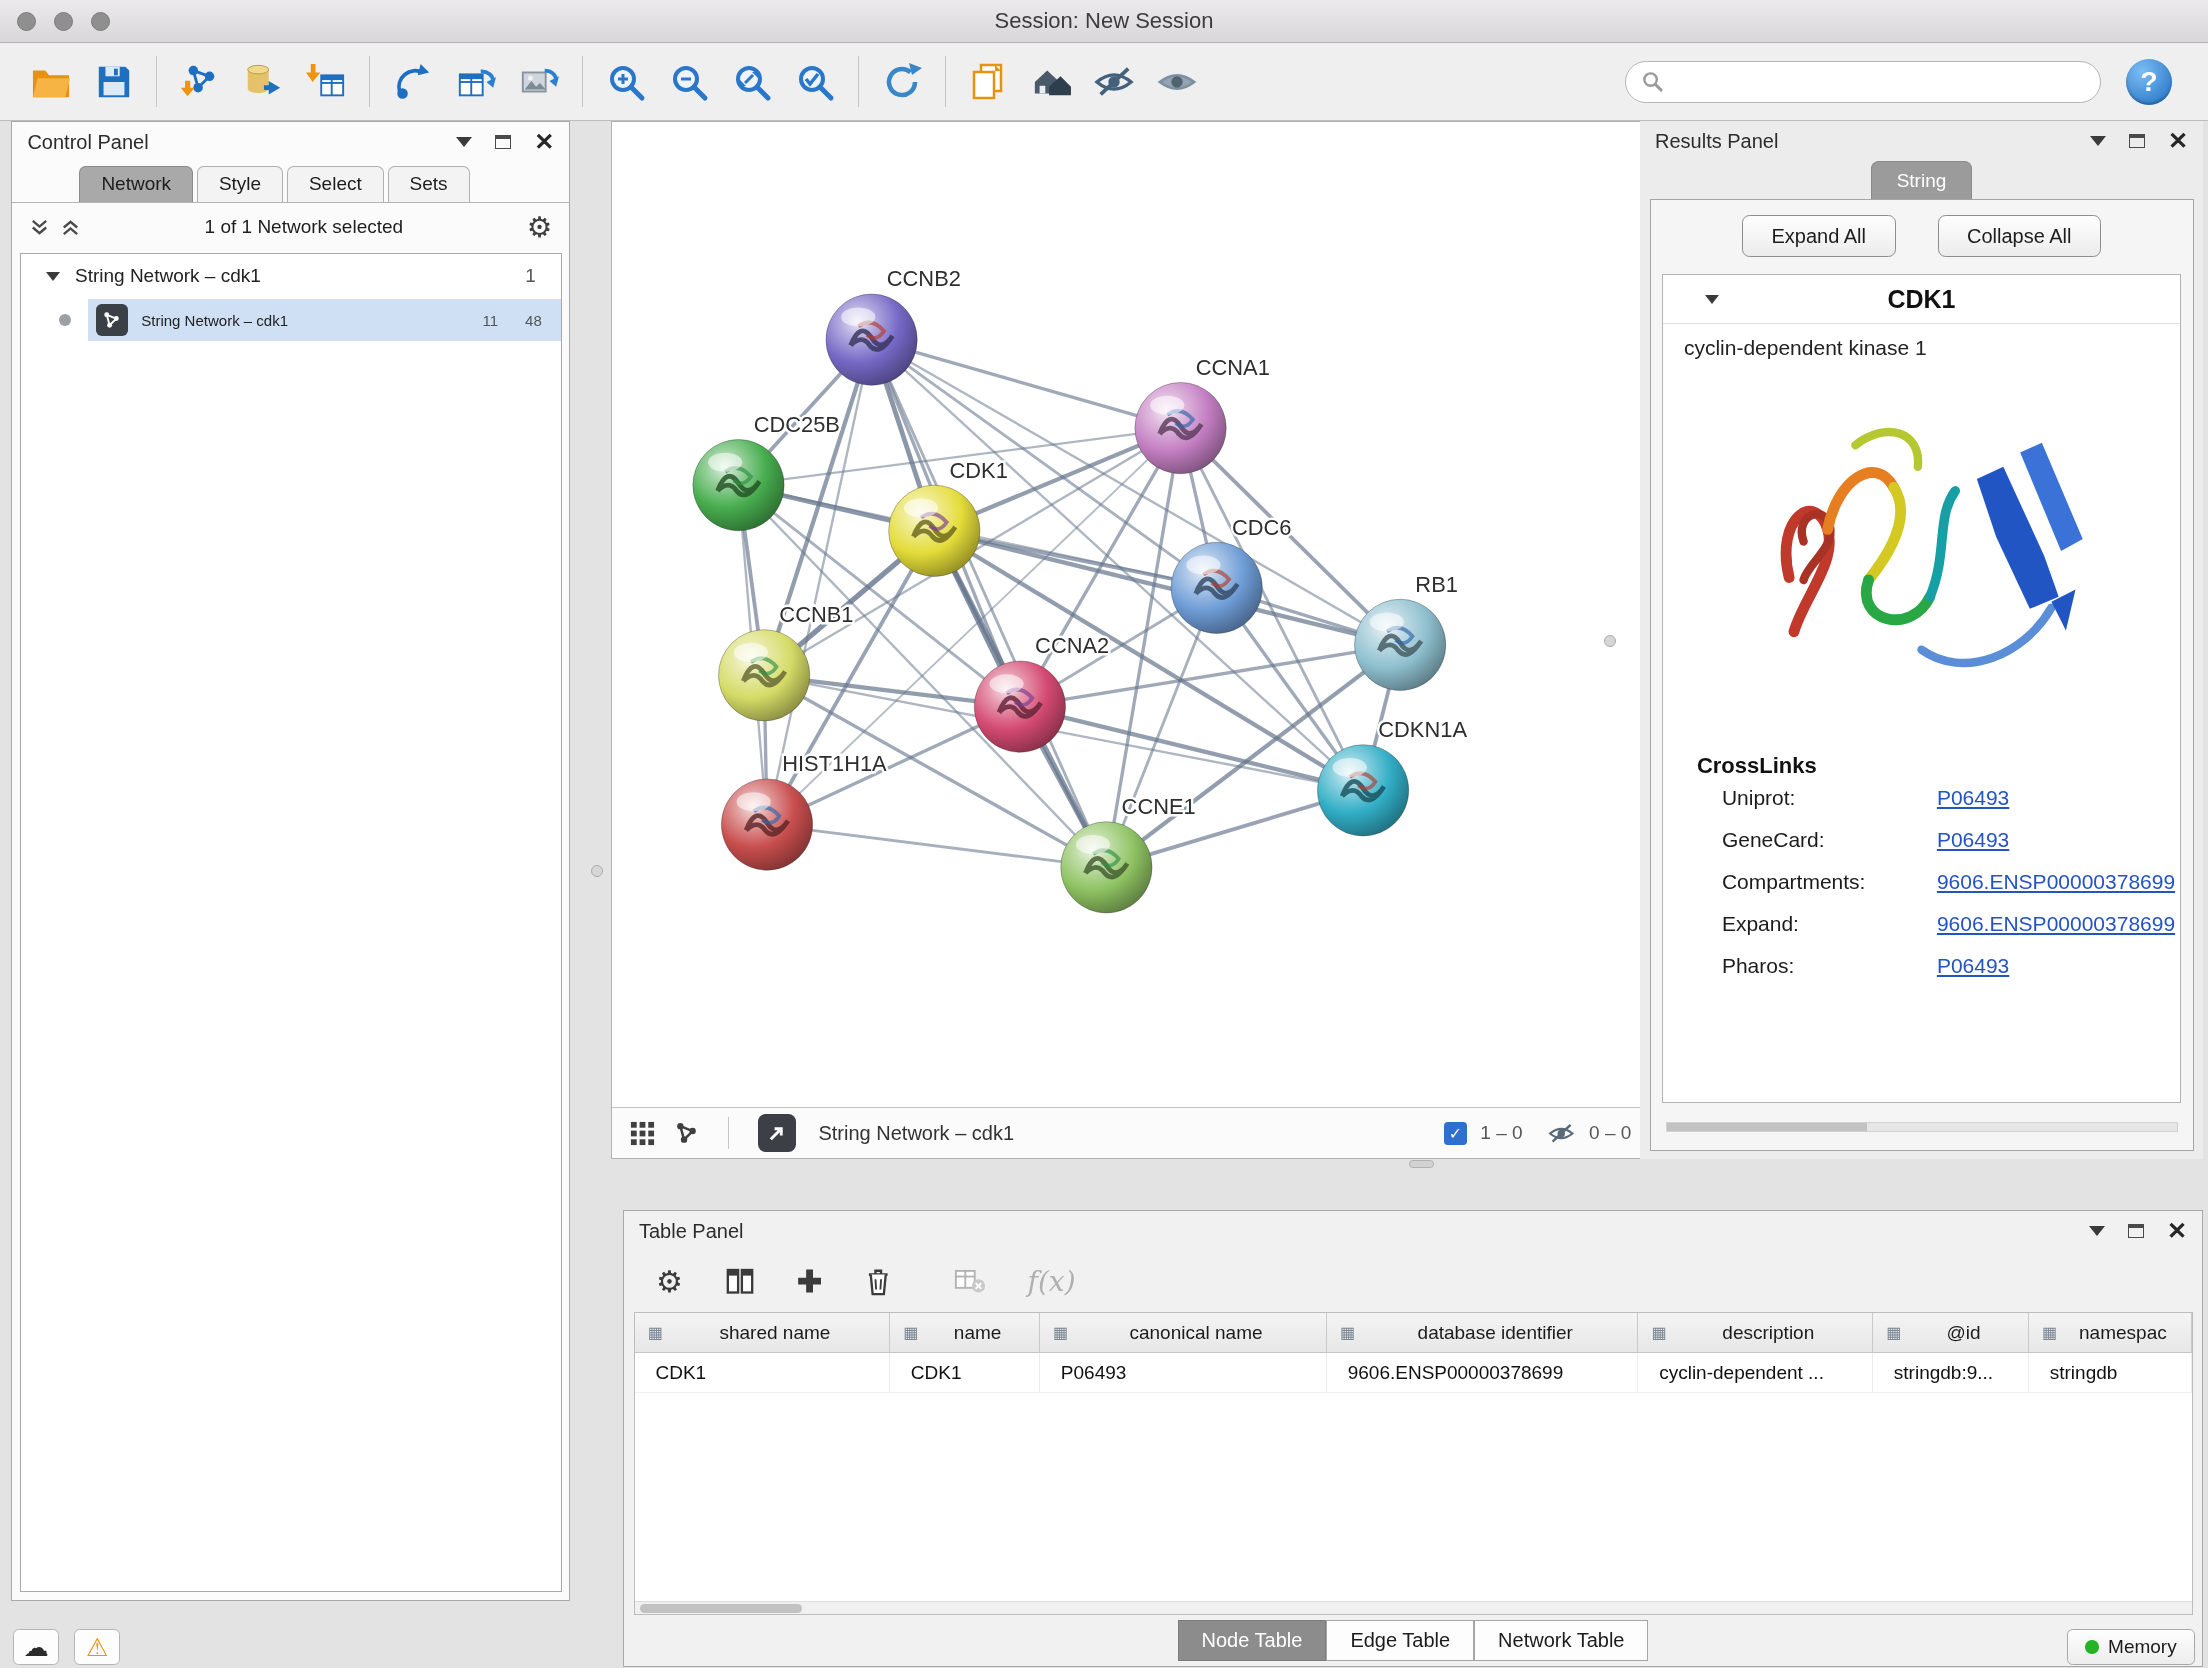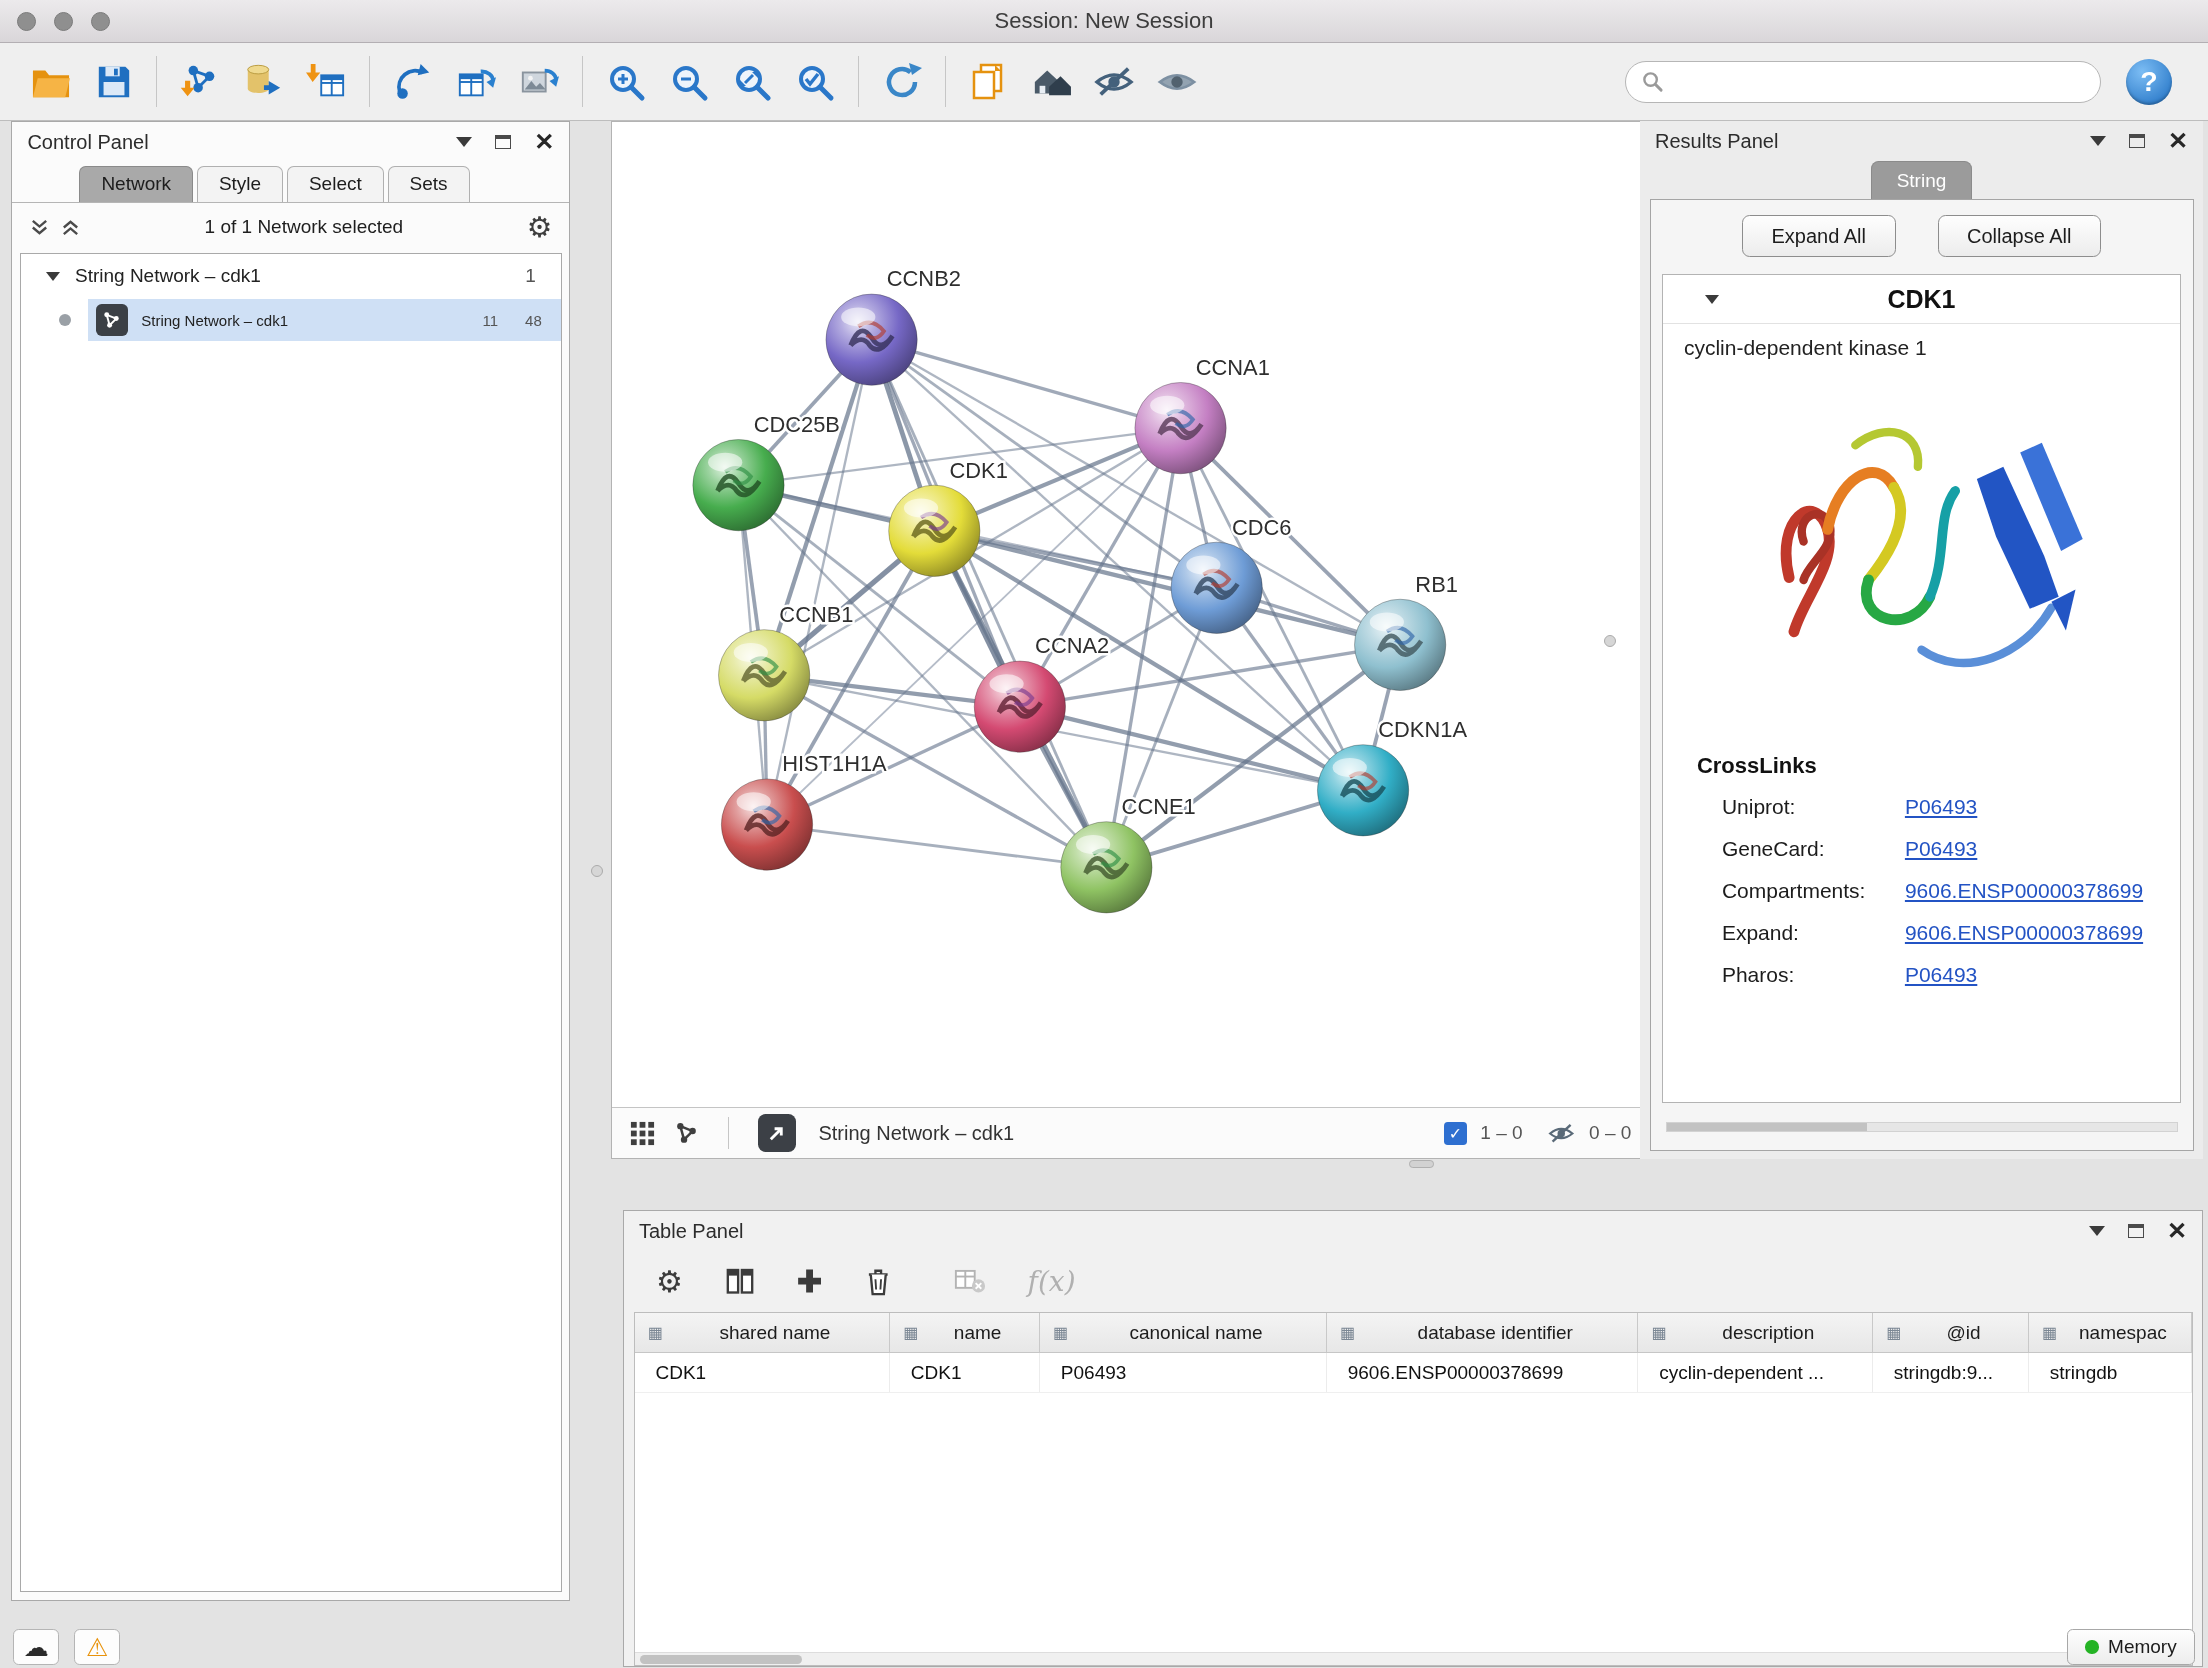--- a/index.html
+++ b/index.html
@@ -75,21 +75,21 @@
   .rp-buttons { display:flex; justify-content:center; gap:42px; }
   .rp-btn { padding:8.6px 28.5px; font-size:20px; color:#1d1d1d; background:linear-gradient(#fefefe,#ececec);
     border:1px solid #8d8d8d; border-radius:7.6px; cursor:pointer; }
   .rp-section { margin:17px 11.4px 9.5px 11.4px; border:1px solid #b3b3b3; background:#fff; height:829px; }
   .rp-sec-head { height:49px; display:flex; align-items:center; border-bottom:1px solid #e2e2e2; position:relative; }
   .rp-sec-head .tri-down { position:absolute; left:42px; }
   .rp-protein-name { flex:1; text-align:center; font-size:25px; font-weight:bold; color:#111; }
   .rp-desc { font-size:21px; color:#222; padding:11.4px 0 0 21px; }
   .ribbon-wrap { display:flex; justify-content:center; padding:13.3px 0 3.8px 0; }
   .cl-title { font-size:22px; font-weight:bold; color:#111; padding:15px 0 7.6px 34px; }
-  .cl-row { display:flex; align-items:center; height:42px; padding-left:59px; }
+  .cl-row { display:flex; align-items:flex-start; height:42px; padding-left:59px;gap:32px; }
   .cl-label { width:183px; font-size:21px; color:#1c1c1c; }
   .cl-link { font-size:21px; color:#2353c4; text-decoration:underline; }
   .rp-scroll { height:9.5px; margin:9.5px 15px 0 15px; background:#e6e6e6; border:1px solid #d2d2d2; position:relative; }
   .rp-scroll .thumb { position:absolute; left:0; top:0; height:7.6px; width:200px; background:#c2c2c2; }
 
   
   .table-panel { position:absolute; left:623px; top:1170px; width:1580px; height:457px; background:#f1f1f1;
     border:1px solid #a9a9a9; display:flex; flex-direction:column;margin-top:40px; }
   .tp-toolbar { height:61px; display:flex; align-items:center; gap:42px; padding:0 32px; }
   .tp-ico { font-size:30px; color:#3b3b3b; line-height:1; }
@@ -746,20 +746,25 @@
           <div class="td" style="width: 316px;">9606.ENSP00000378699</div>
           <div class="td" style="width: 238px;">cyclin-dependent ...</div>
           <div class="td" style="width: 158px;">stringdb:9...</div>
           <div class="td" style="width: 165px;">stringdb</div>
         </div>
       </div>
     <div class="h-scroll">
         <span class="thumb"></span>
       </div>
   </div>
+  <div class="tp-tabs" id="tp-tabs">
+      <div class="tp-tab active">Node Table</div>
+      <div class="tp-tab">Edge Table</div>
+      <div class="tp-tab">Network Table</div>
+    </div>
 </div>
 
 <div class="statusbar">
   <span class="sb-btn">
       <span style="color:#2b2b2b">☁</span>
     </span>
   <span class="sb-btn">
       <span style="color:#e8930c">⚠</span>
     </span>
   <span class="mem-btn">

